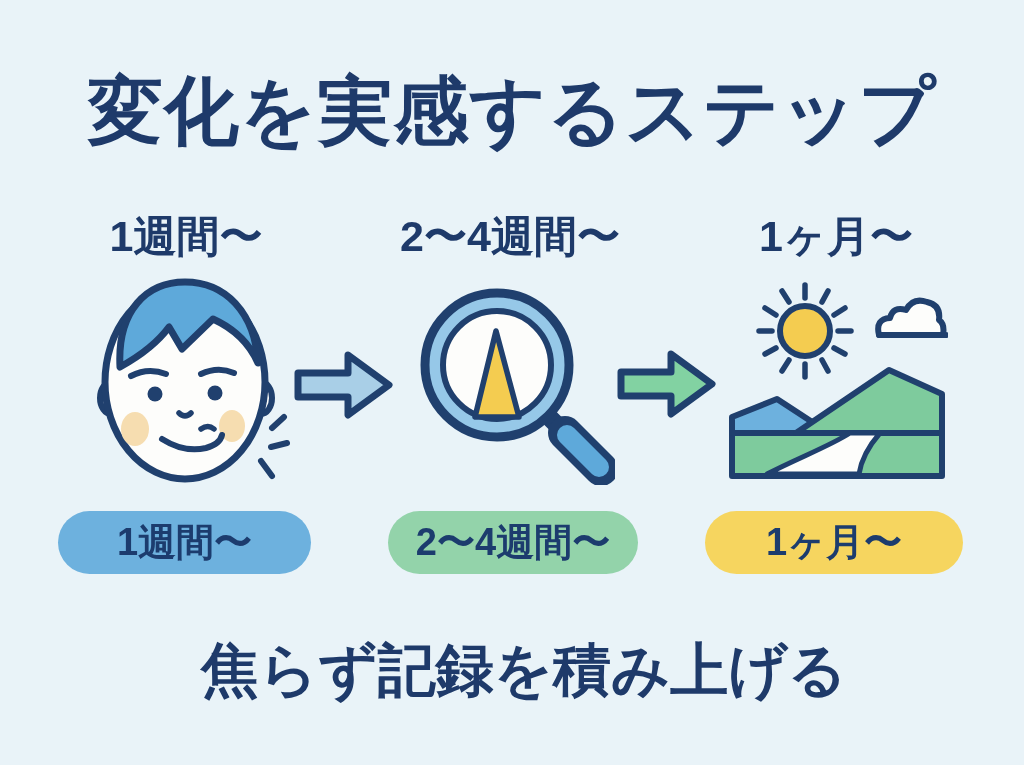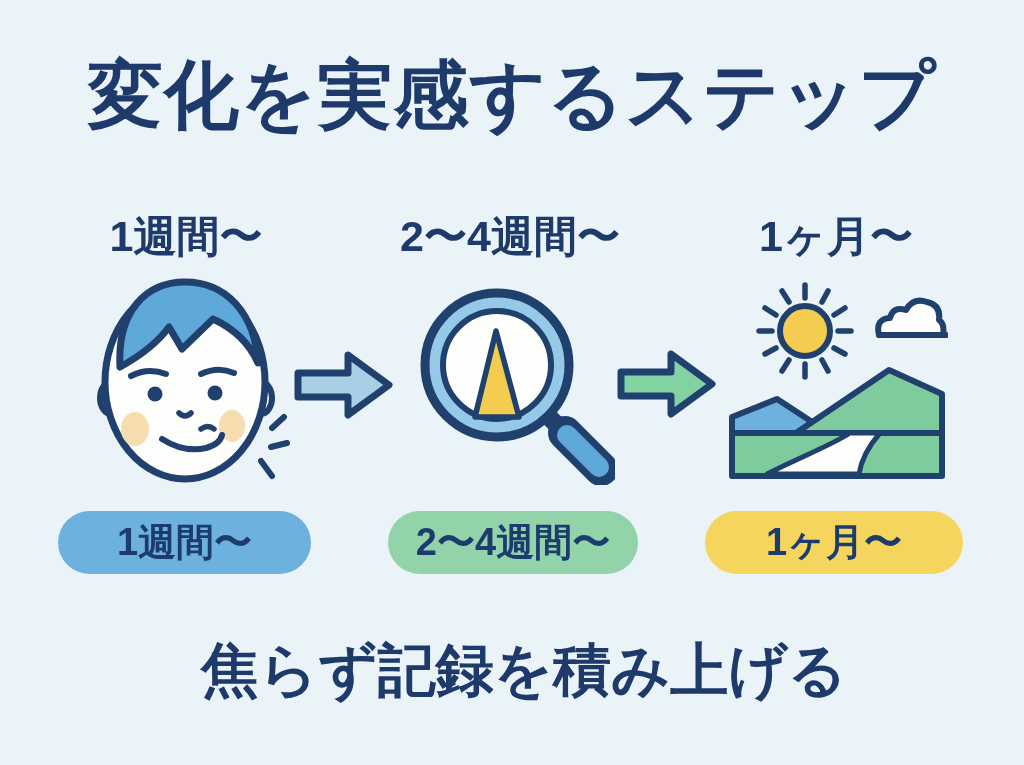--- a/index.html
+++ b/index.html
@@ -4,21 +4,21 @@
 <style>
   html,body{margin:0;padding:0;}
   .canvas{
     position:relative;
     width:1024px;height:765px;
     background:#e9f3f8;
     overflow:hidden;
     font-family:"Liberation Sans","DejaVu Sans",sans-serif;
   }
   .title{
-    position:absolute;top:46px;left:0;width:1024px;
+    position:absolute;top:62px;left:0;width:1024px;
     text-align:center;
     font-size:75px;font-weight:bold;color:#1e3a6a;
     letter-spacing:1px;
   }
   .step-header{
     position:absolute;top:208px;
     text-align:center;
     font-size:43px;font-weight:bold;color:#1e3a6a;
   }
   .hdr1{left:66px;width:240px;}

